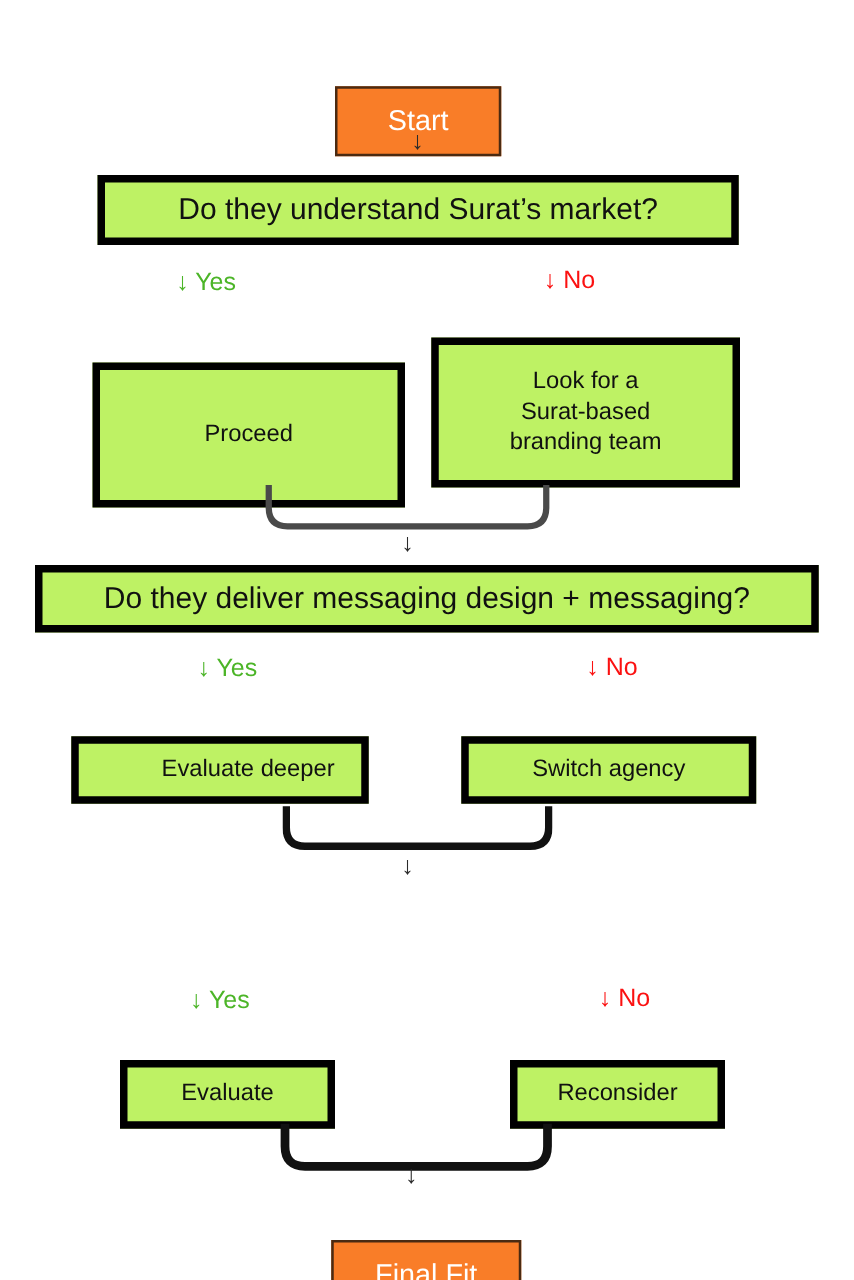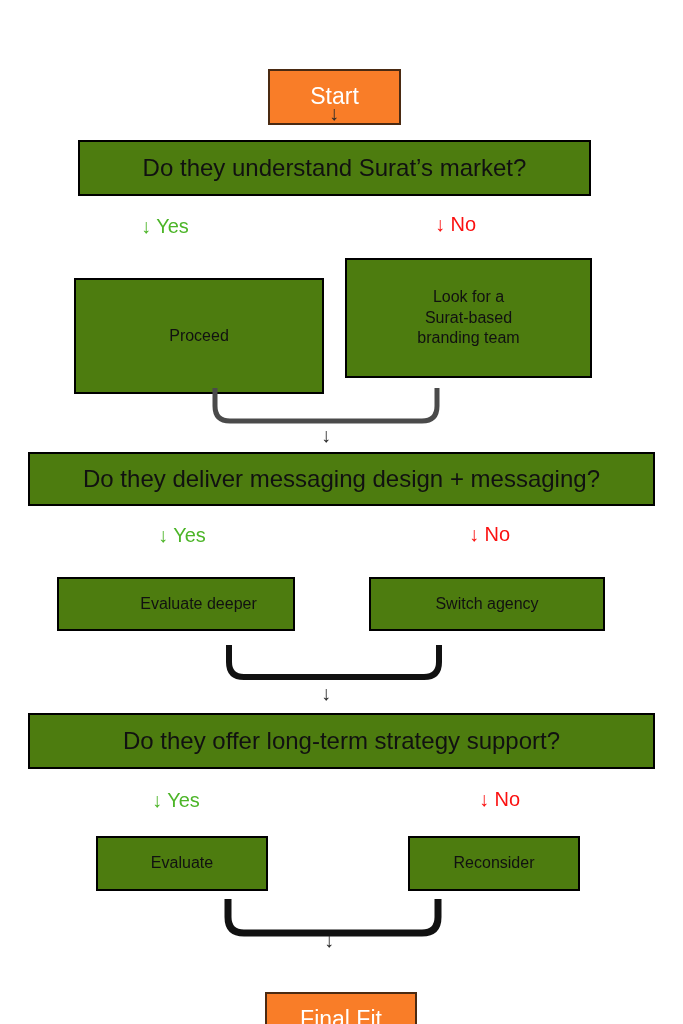--- a/index.html
+++ b/index.html
@@ -19,37 +19,38 @@
     overflow: hidden;
   }
   
   .node {
     position: absolute;
     box-sizing: border-box;
     display: flex;
     align-items: center;
     justify-content: center;
     text-align: center;
-    background: #4d7c0f;
-    border: 2px solid #000000;
+    background: #bef264;
+    border: 6px solid #000000;
     color: #111111;
     line-height: 1.30;
     white-space: pre-line;
   }
   .node.terminal {
     background: #f97d28;
     border: 2px solid #4a2a12;
     color: #ffffff;
     margin-top: 35px;
   }
   .q {           
     font-size: 24px;
   }
   .act {         
-    font-size: 16px;
+    font-size: 19px;
+    margin-top: 12px;
   }
   .term {
     font-size: 23px;
   }
   
   .arrow {
     position: absolute;
     font-size: 20px;
     line-height: 1;
     color: #2b2b2b;
@@ -111,21 +112,20 @@
   <div class="node act" style="left:369px; top:577px; width:236px; height:54px;">Switch agency</div>
 
   <div class="merge" style="left:226px; top:645px;">
     <svg width="216" height="36" viewBox="0 0 216 36" aria-hidden="true">
       <path d="M3 0 V17 Q3 32 18 32 H198 Q213 32 213 17 V0" fill="none" stroke="#111111" stroke-width="6" stroke-linecap="round" stroke-linejoin="round"></path>
     </svg>
   </div>
 
   <div class="arrow" style="left:312px; top:683px;">↓</div>
 
-  <div class="node q" style="left:28px; top:713px; width:627px; height:56px;">Do they offer long-term strategy support?</div>
 
   <div class="branch-label yes" style="left:152px; top:790px;">↓ Yes</div>
 
   <div class="branch-label no" style="left:479px; top:789px;">↓ No</div>
 
   <div class="node act" style="left:96px; top:836px; width:172px; height:55px;">Evaluate</div>
 
   <div class="node act" style="left:408px; top:836px; width:172px; height:55px;">Reconsider</div>
 
   <div class="merge" style="left:224px; top:899px;">

